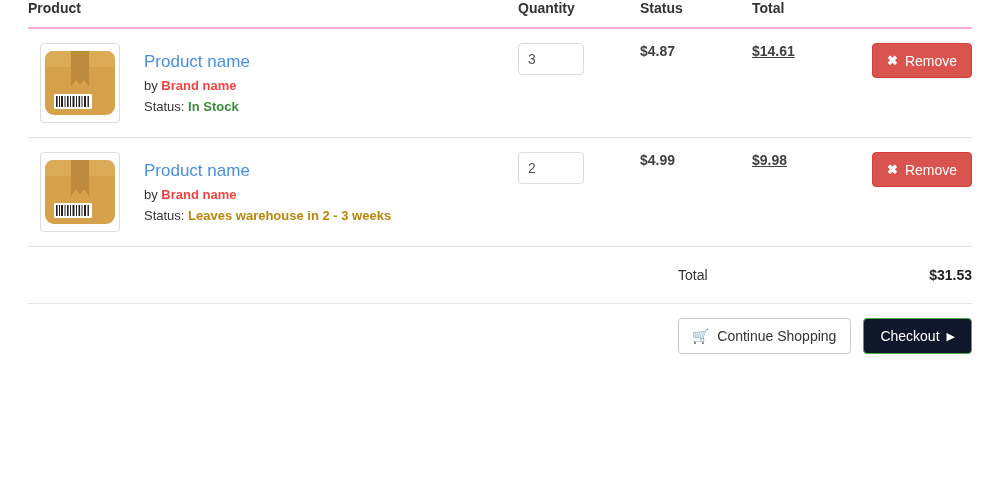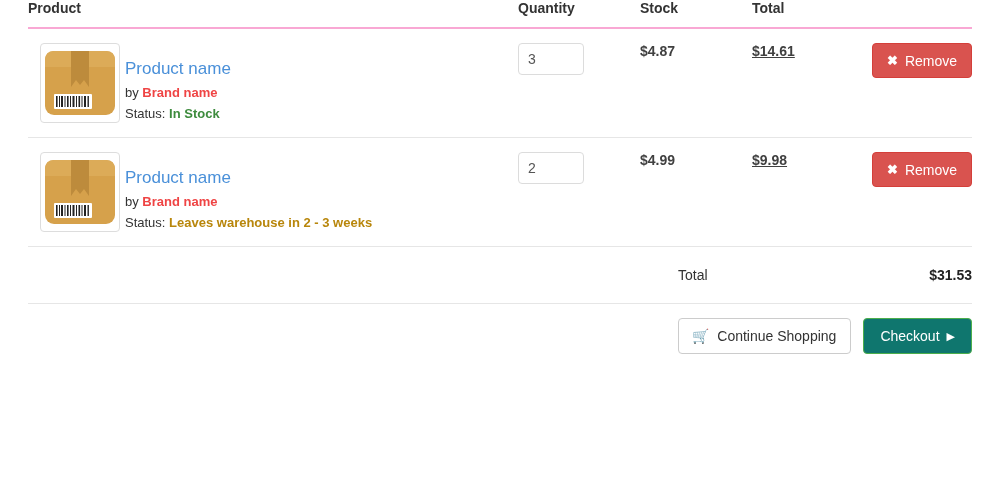--- a/index.html
+++ b/index.html
@@ -49,22 +49,22 @@
   .col-price    { width: 112px; }
   .col-total    { width: 114px; }
   .col-action   { width: 106px; }
 
   th.col-quantity, th.col-price, th.col-total { padding-left: 0; }
   th.col-product { padding-left: 12px; }
 
   
   .product-cell {
     display: flex;
-    align-items: flex-end;
-    gap: 5px;
+    align-items: center;
+    gap: 24px;
     padding-left: 12px;
   }
   .thumb {
     width: 80px;
     height: 80px;
     box-sizing: border-box;
     border: 1px solid #dddddd;
     border-radius: 4px;
     background: #ffffff;
     padding: 3px;
@@ -175,21 +175,21 @@
     gap: 12px;
   }
   .btn-continue {
     background: #ffffff;
     border-color: #cccccc;
     color: #333333;
     height: 36px;
     padding: 0 14px;
   }
   .btn-checkout {
-    background: #0f766e;
+    background: #0f172a;
     border-color: #4cae4c;
     color: #ffffff;
     height: 36px;
     padding: 0 16px;
   }
   .cart-glyph { font-size: 14px; }
   .play-glyph { font-size: 11px; }
 </style>
 </head>
 <body>
@@ -201,21 +201,21 @@
       <col class="col-product">
         <col class="col-quantity">
         <col class="col-price">
         <col class="col-total">
         <col class="col-action">
     </colgroup>
     <thead>
       <tr>
         <th class="col-product">Product</th>
         <th class="col-quantity">Quantity</th>
-        <th class="col-price">Stock</th>
+        <th class="col-price">Status</th>
         <th class="col-total">Total</th>
         <th class="col-action"></th>
       </tr>
     </thead>
     <tbody>
 
       <tr class="first-row">
         <td>
           <div class="product-cell">
             <div class="thumb">

